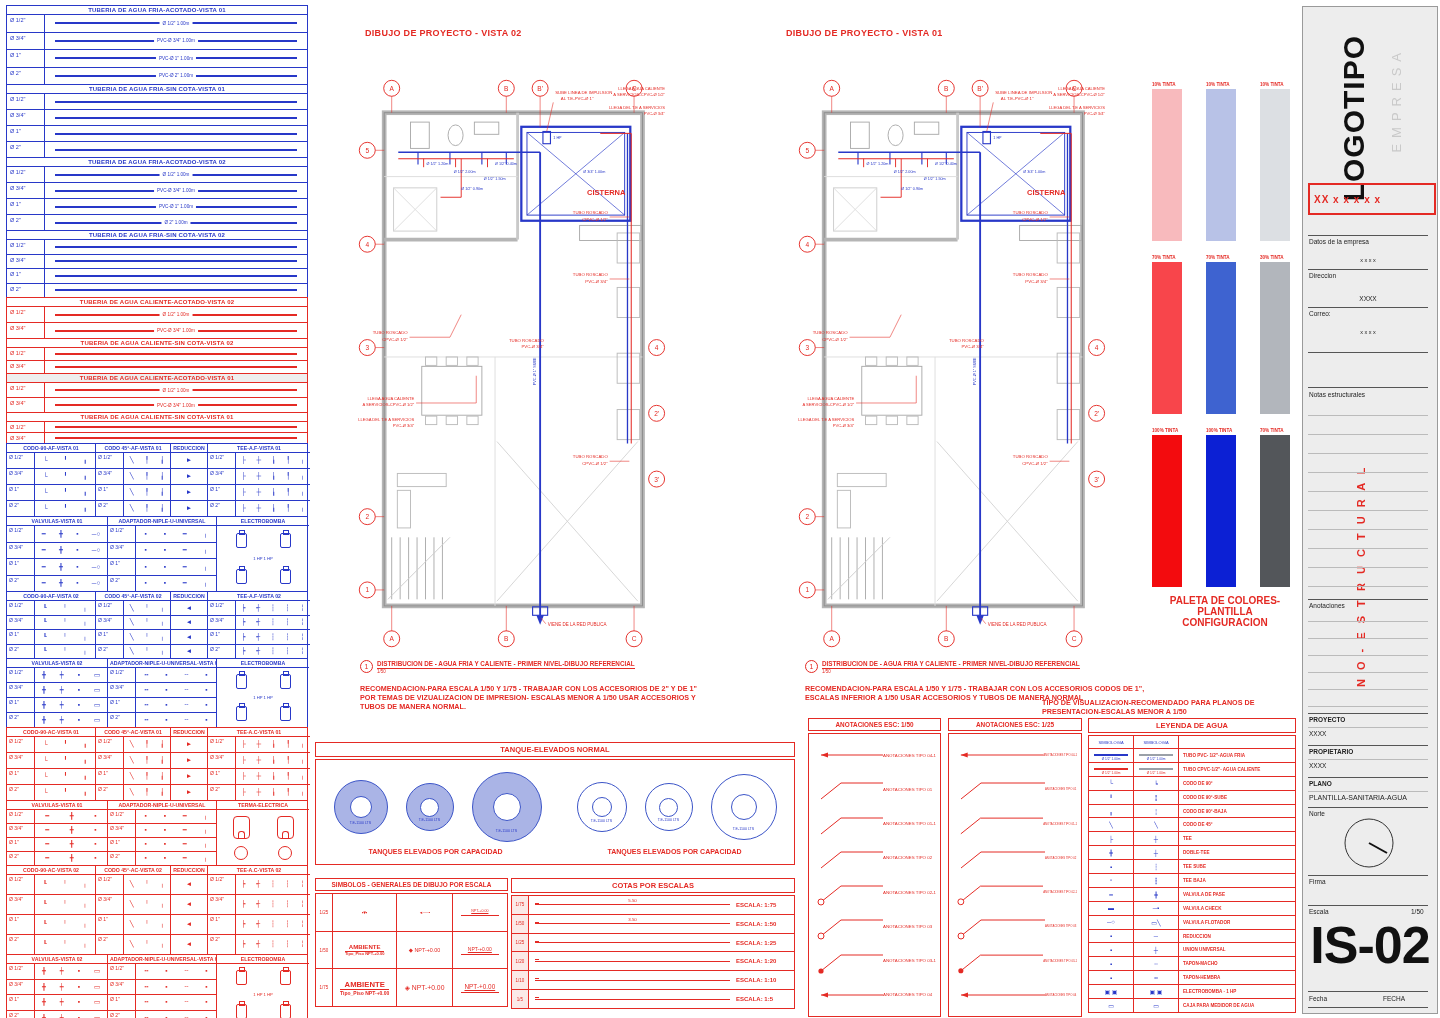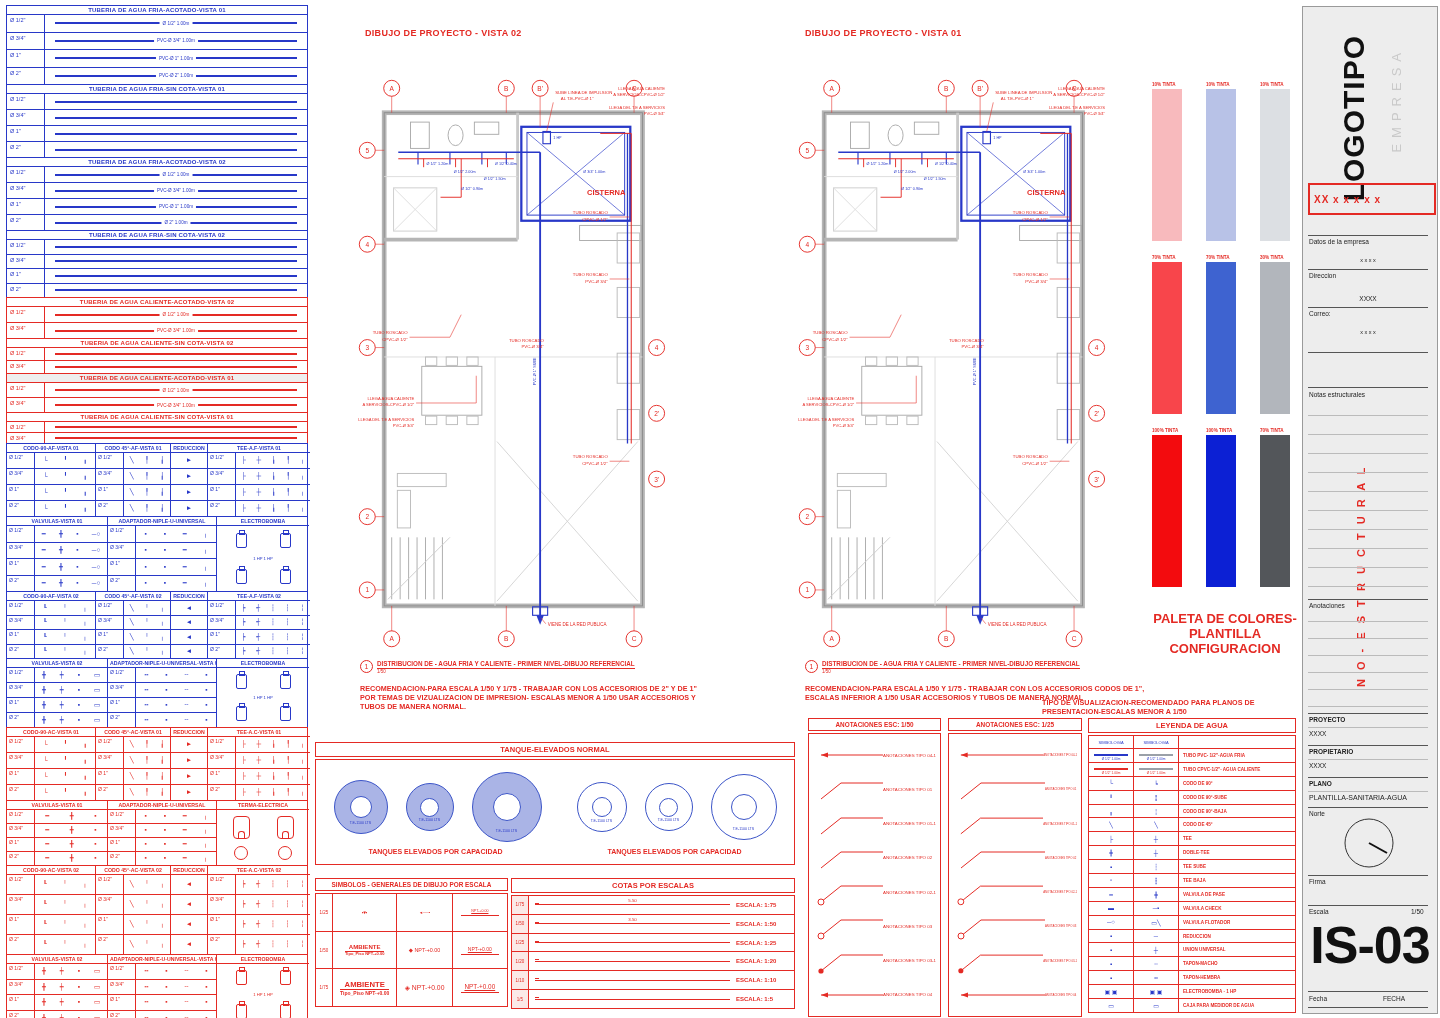--- a/index.html
+++ b/index.html
@@ -63,21 +63,21 @@
   .ley-c1,.ley-c2{width:44px;border-right:1px solid #e42a24;align-self:stretch;display:flex;align-items:center;justify-content:center;color:#2838c8;font-size:6px;position:relative;}
   .ley-desc{flex:1;font-size:4.6px;font-weight:bold;padding-left:4px;color:#e42a24;}
   .ley-line{width:34px;border-top:2px solid;position:relative;}
   .ley-line .dimlbl{position:absolute;top:1px;left:50%;transform:translateX(-50%);font-size:3.2px;white-space:nowrap;}
   
   .pal-grid{display:flex;flex-direction:column;gap:14px;}
   .pal-row{display:flex;justify-content:space-between;}
   .pal-cell{width:38px;display:flex;flex-direction:column;}
   .pal-lbl{font-size:4.6px;color:#e42a24;font-weight:bold;margin-bottom:2px;white-space:nowrap;}
   .pal-bar{width:30px;height:152px;}
-  .pal-cap{font-size:13px;font-weight:bold;color:#e42a24;text-align:center;white-space:pre-line;margin-top:24px;}
+  .pal-cap{font-size:10px;font-weight:bold;color:#e42a24;text-align:center;white-space:pre-line;margin-top:8px;}
   
   #titleblock{left:1302px;top:6px;width:134px;height:1006px;background:#ededed;border:1px solid #9a9a9a;color:#1a1a1a;}
   .tb-inner{position:relative;width:100%;height:100%;}
   .vtext{writing-mode:vertical-rl;transform:rotate(180deg);}
   .tb-logo{position:absolute;left:34px;top:28px;font-size:30px;font-weight:bold;letter-spacing:1px;color:#111;}
   .tb-empresa{position:absolute;left:86px;top:40px;font-size:13px;letter-spacing:6px;color:#c9c9c9;}
   .tb-xbox{position:absolute;left:5px;top:176px;width:120px;height:28px;border:2px solid #e42a24;color:#e42a24;font-size:10px;display:flex;align-items:center;padding-left:4px;font-weight:bold;letter-spacing:1px;}
   .tb-line{position:absolute;left:5px;width:120px;border-top:1px solid #555;}
   .tb-lab{position:absolute;left:6px;font-size:6.5px;color:#222;}
   .tb-val{position:absolute;left:6px;width:118px;font-size:6.5px;color:#222;}
@@ -1388,21 +1388,21 @@
     <div class="note-line">
       <div class="note-num">1</div>
       <div>
         <div class="note-text">DISTRIBUCION DE - AGUA FRIA Y CALIENTE - PRIMER NIVEL-DIBUJO REFERENCIAL</div>
         <div class="note-scale">1/50</div>
       </div>
     </div>
     <div class="note-par">RECOMENDACION-PARA ESCALA 1/50  Y 1/75 - TRABAJAR CON LOS ACCESORIOS DE 2" Y DE 1" POR TEMAS DE VIZUALIZACION DE IMPRESION- ESCALAS MENOR A 1/50 USAR ACCESORIOS Y TUBOS DE MANERA NORMAL.</div>
   </div>
 
-  <div class="abs plan-title" style="left:805px;top:28px;">DIBUJO DE PROYECTO - VISTA 01</div>
+  <div class="abs plan-title" style="left:786px;top:28px;">DIBUJO DE PROYECTO - VISTA 01</div>
   <div class="abs" id="plan2" style="left:796px;top:72px;width:310px;height:584px;"><svg width="310" height="584" viewBox="0 0 330 615" xmlns="http://www.w3.org/2000/svg">
         <rect x="30" y="40" width="275" height="525" fill="none" stroke="#b5b5b5" stroke-width="5"></rect>
         <rect x="30" y="40" width="275" height="525" fill="none" stroke="#8d8d8d" stroke-width="1"></rect>
         <line x1="30" y1="175" x2="172" y2="175" stroke="#b5b5b5" stroke-width="4"></line>
         <line x1="172" y1="40" x2="172" y2="175" stroke="#c9c9c9" stroke-width="3"></line>
         <line x1="30" y1="300" x2="305" y2="300" stroke="#dddddd" stroke-width="1"></line>
         <line x1="148" y1="300" x2="148" y2="565" stroke="#dddddd" stroke-width="1"></line>
         <line x1="30" y1="108" x2="172" y2="108" stroke="#dddddd" stroke-width="1"></line>
         <rect x="58" y="50" width="20" height="28" fill="none" stroke="#aaaaaa" stroke-width="1"></rect>
         <ellipse cx="106" cy="64" rx="8" ry="11" fill="none" stroke="#aaaaaa" stroke-width="1"></ellipse>
@@ -1997,21 +1997,21 @@
     <div class="tb-lab" style="top:803px;">Norte</div>
     <svg class="abs" style="left:38px;top:808px;" width="56" height="56" viewBox="0 0 56 56">
       <circle cx="28" cy="28" r="24" fill="none" stroke="#333" stroke-width="1"></circle>
       <line x1="28" y1="28" x2="46" y2="38" stroke="#111" stroke-width="2"></line>
     </svg>
     <div class="tb-line" style="top:868px;"></div>
     <div class="tb-lab" style="top:871px;">Firma</div>
     <div class="tb-line" style="top:898px;"></div>
     <div class="tb-lab" style="top:901px;">Escala</div>
     <div class="tb-lab" style="top:901px;left:108px;">1/50</div>
-    <div class="tb-code">IS-03</div>
+    <div class="tb-code">IS-02</div>
     <div class="tb-line" style="top:984px;"></div>
     <div class="tb-lab" style="top:988px;">Fecha</div>
     <div class="tb-lab" style="top:988px;left:80px;">FECHA</div>
     <div class="tb-line" style="top:1000px;"></div>
    <div class="tb-ruled" style="top: 408px;"></div>
         <div class="tb-ruled" style="top: 427px;"></div>
         <div class="tb-ruled" style="top: 446px;"></div>
         <div class="tb-ruled" style="top: 465px;"></div>
         <div class="tb-ruled" style="top: 484px;"></div>
         <div class="tb-ruled" style="top: 503px;"></div>

